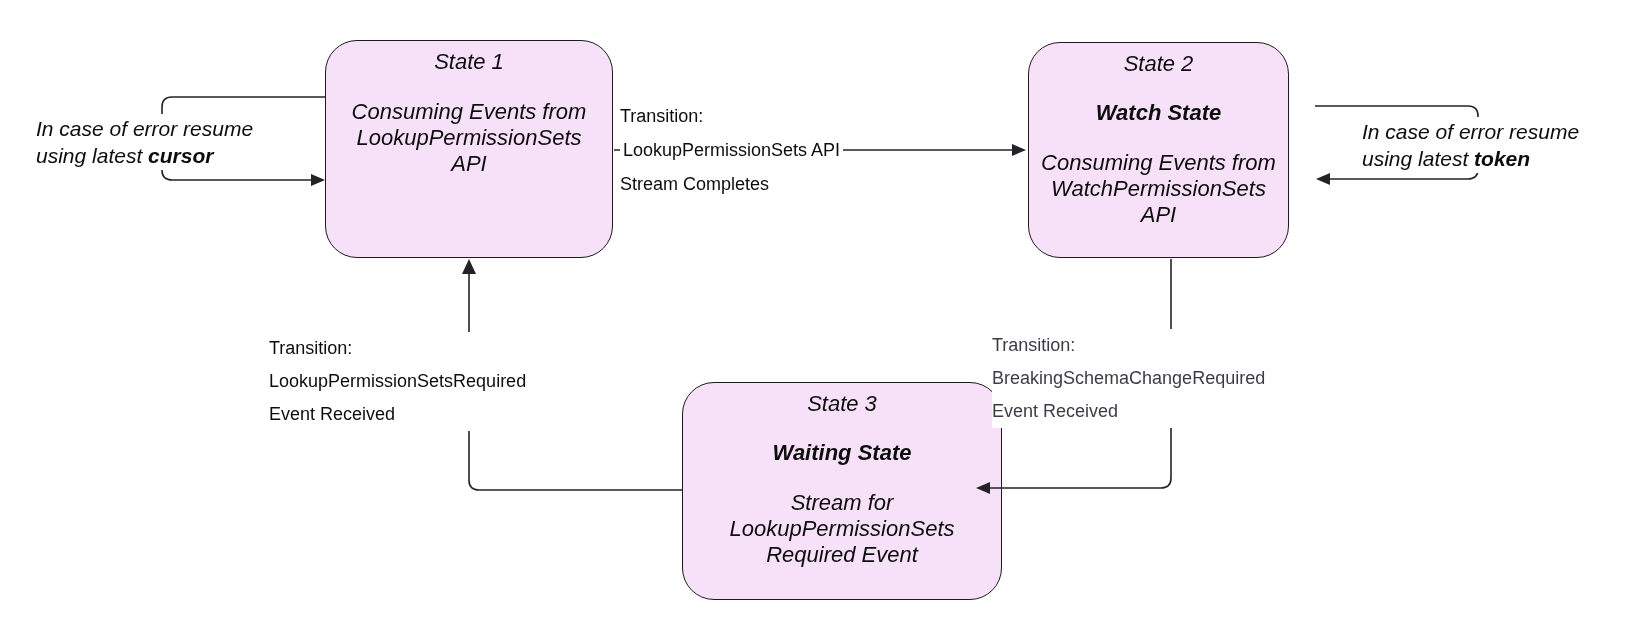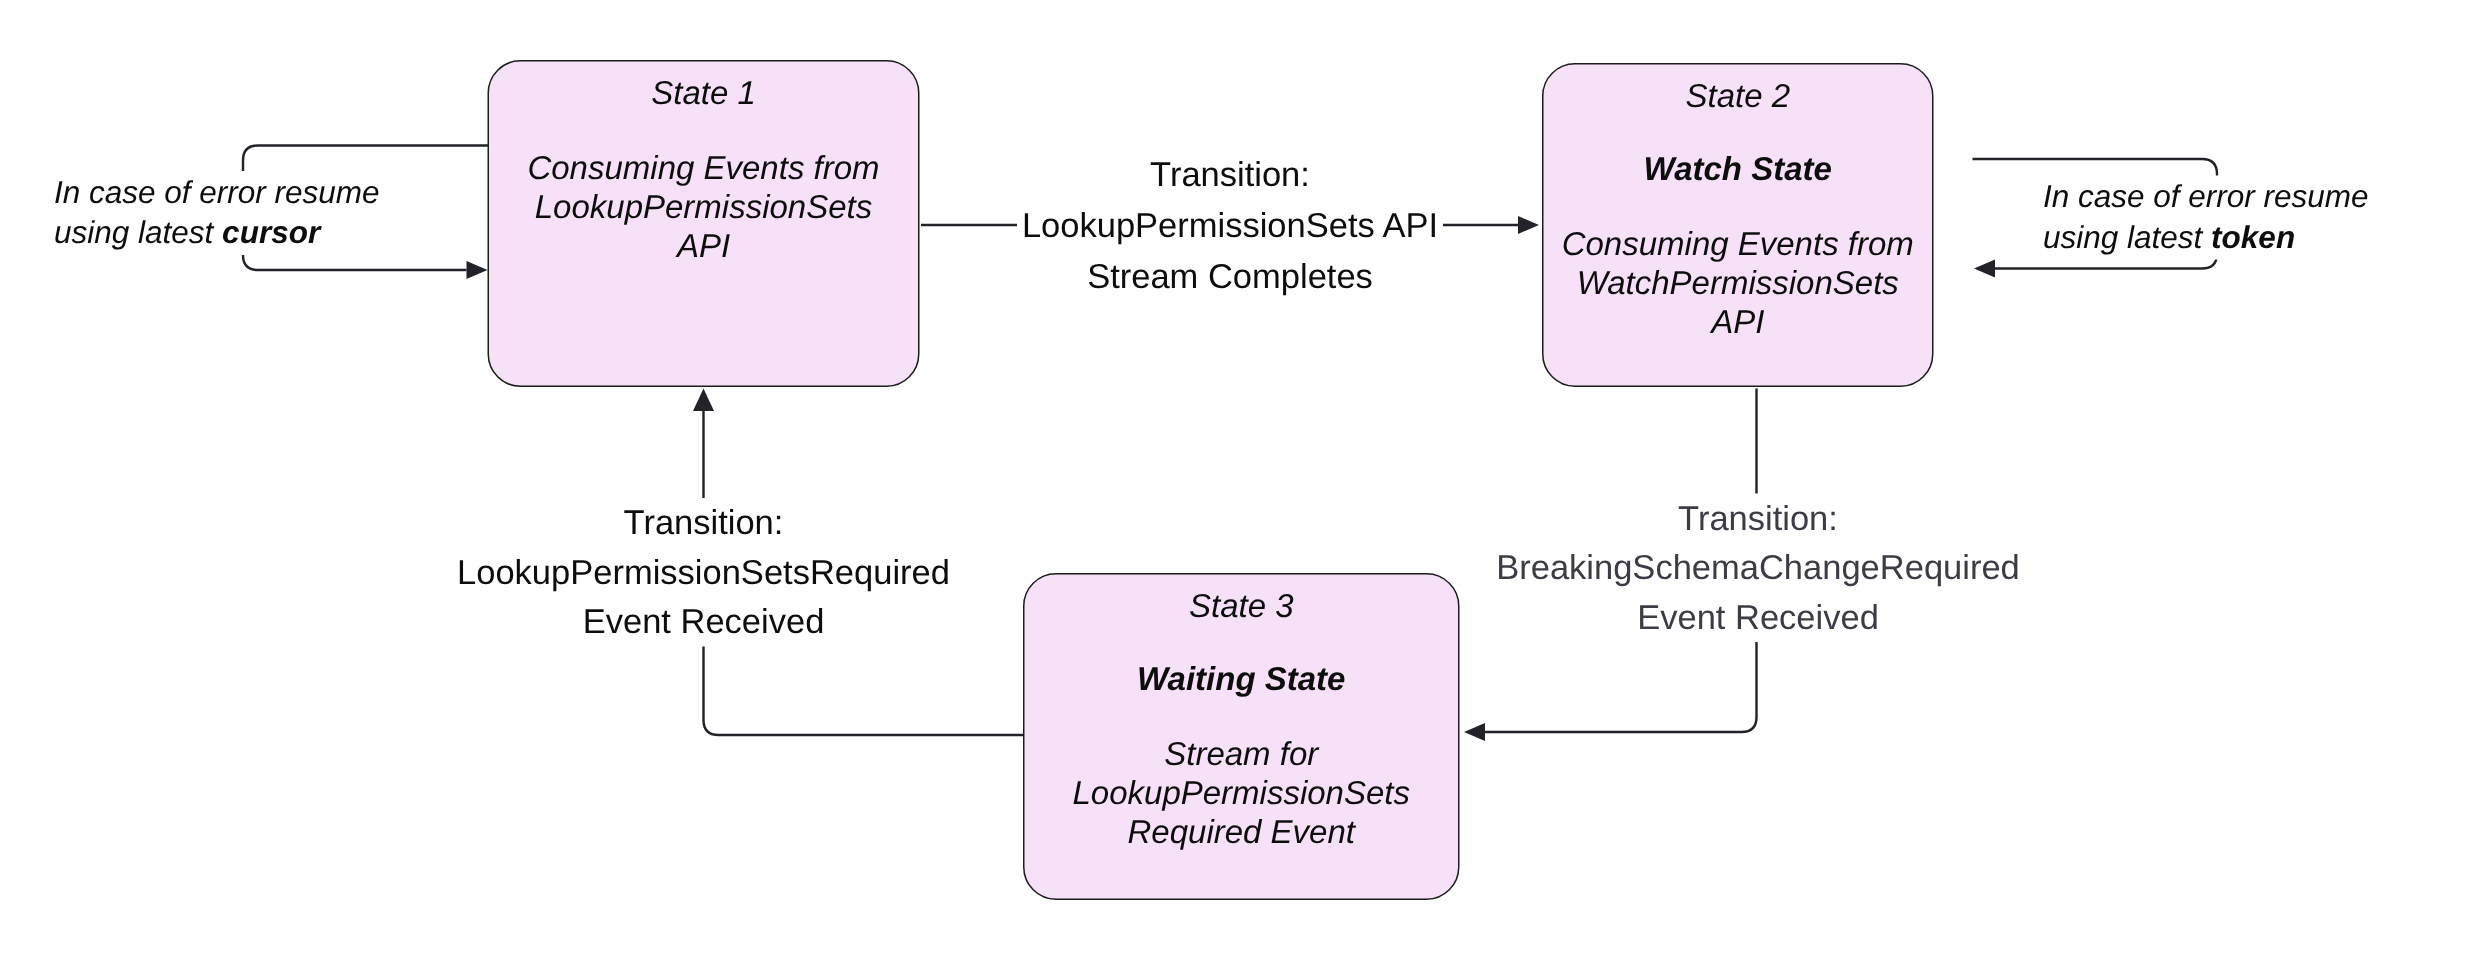--- a/index.html
+++ b/index.html
@@ -21,32 +21,32 @@
   }
   .layer { position: absolute; left: 0; top: 0; }
   svg.connectors { width: 1646px; height: 640px; z-index: 2; pointer-events: none; }
   .connector { stroke: var(--connector); stroke-width: 1.6; fill: none; }
   .arrowhead { fill: var(--connector); stroke: none; }
 
   .state {
     position: absolute; z-index: 1;
     background: var(--state-fill);
     border: 1.5px solid var(--state-border);
-    border-radius: 22px;
+    border-radius: 32px;
     text-align: center;
     font-style: italic;
     font-size: 22px; line-height: 26px;
   }
   .state-label { margin-top: 8px; }
   .state-name  { margin-top: 23px; font-weight: bold; }
   .state-desc  { margin-top: 24px; }
 
   .tlabel {
     position: absolute; z-index: 3;
-    font-size: 23px; text-align: center;
+    font-size: 18px; 
   }
   .tlabel .online { background: var(--background); padding: 0 3px; }
   .tlabel.boxed { background: var(--background); }
   .muted { color: var(--text-muted); }
 
   .annotation {
     position: absolute; z-index: 3;
     font-style: italic; font-size: 21px; line-height: 27px;
     background: var(--background); padding: 1px 6px;
     white-space: nowrap;
@@ -68,21 +68,21 @@
 <div class="state" style="left:1028px; top:42px; width:261px; height:216px;">
   <div class="state-label">State 2</div>
   <div class="state-name">Watch State</div>
   <div class="state-desc">
     <div>Consuming Events from</div>
     <div>WatchPermissionSets</div>
     <div>API</div>
   </div>
 </div>
 
-<div class="state" style="left:682px; top:382px; width:291px; height:218px;">
+<div class="state" style="left:682px; top:382px; width:320px; height:218px;">
   <div class="state-label">State 3</div>
   <div class="state-name">Waiting State</div>
   <div class="state-desc">
     <div>Stream for</div>
     <div>LookupPermissionSets</div>
     <div>Required Event</div>
   </div>
 </div>
 
 <svg class="layer connectors" viewBox="0 0 1646 640" xmlns="http://www.w3.org/2000/svg">

